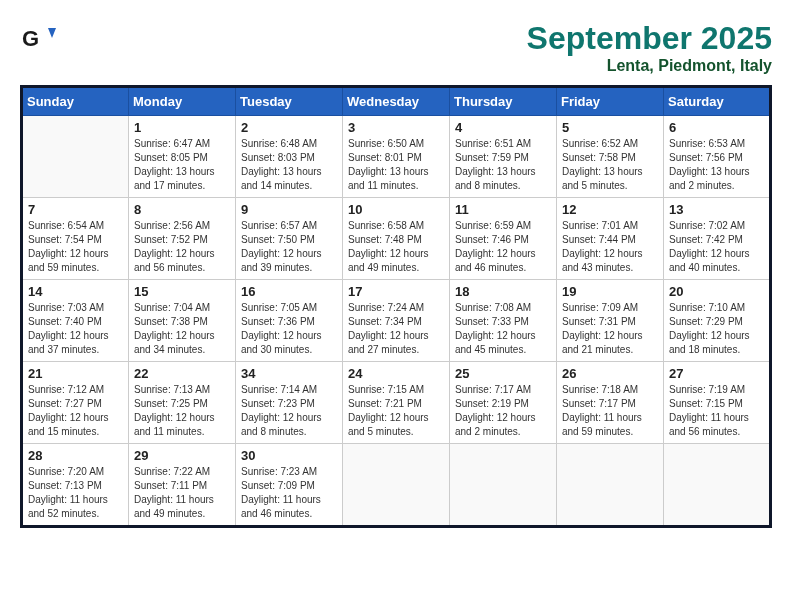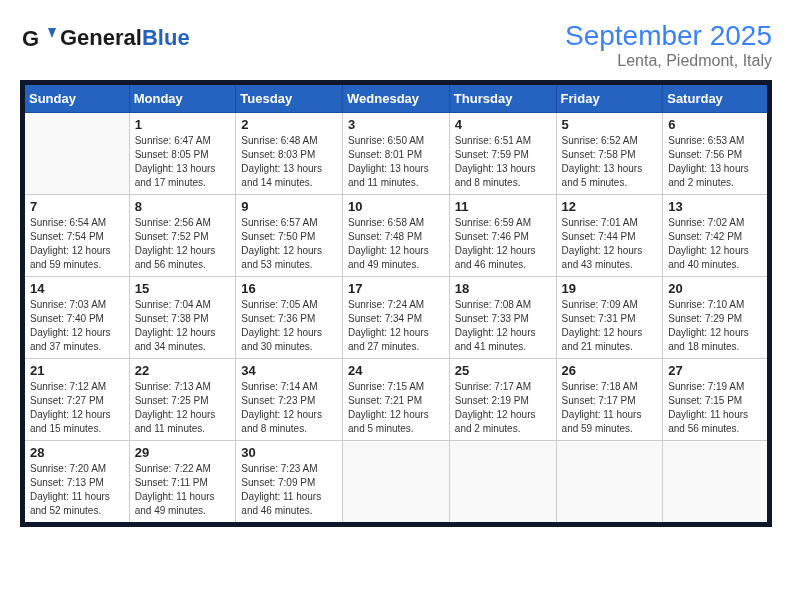--- a/index.html
+++ b/index.html
@@ -25,32 +25,33 @@
     }
     .logo-icon {
       width: 36px;
       height: 36px;
       margin-right: 4px;
     }
     .title-area {
       text-align: right;
     }
     .month-title {
-      font-size: 28px;
-      font-weight: normal;
-      color: #3b82f6;
+      font-size: 32px;
+      font-weight: bold;
+      color: #0f766e;
     }
     .location-title {
       font-size: 16px;
-      color: #737373;
+      color: #14532d;
+      font-weight: bold;
     }
     .calendar {
       width: 100%;
       border-collapse: collapse;
-      border: 5px solid #0f172a;
+      border: 3px solid #0f172a;
     }
     .calendar th {
       background: #2563c0;
       color: #fff;
       font-size: 13px;
       padding: 6px 4px;
       text-align: left;
       border: 1px solid #1a4fa0;
     }
     .calendar td {
@@ -79,23 +80,20 @@
   </style>
 </head>
 <body>
 
 <div class="header-area">
   <div class="logo">
     <svg class="logo-icon" viewBox="0 0 36 36">
       <text x="2" y="26" font-size="22" font-family="Arial" font-weight="bold" fill="#1a1a1a">G</text>
       <polygon points="28,8 36,8 32,18" fill="#2563c0"></polygon>
     </svg>
-    <span>
-      <span>General</span><span style="color:#2563c0;">Blue</span>
-    </span>
   </div>
   <div class="title-area">
     <div class="month-title">September 2025</div>
     <div class="location-title">Lenta, Piedmont, Italy</div>
   </div>
 </div>
 
 <table class="calendar">
   <thead>
     <tr id="weekday-header">
@@ -184,21 +182,21 @@
             <div>Daylight: 12 hours</div>
             <div>and 56 minutes.</div>
           </div>
         </td>
         <td>
           <div class="day-number">9</div>
           <div class="day-info">
             <div>Sunrise: 6:57 AM</div>
             <div>Sunset: 7:50 PM</div>
             <div>Daylight: 12 hours</div>
-            <div>and 53 minutes.</div>
+            <div>and 39 minutes.</div>
           </div>
         </td>
         <td>
           <div class="day-number">10</div>
           <div class="day-info">
             <div>Sunrise: 6:58 AM</div>
             <div>Sunset: 7:48 PM</div>
             <div>Daylight: 12 hours</div>
             <div>and 49 minutes.</div>
           </div>
@@ -267,21 +265,21 @@
             <div>Daylight: 12 hours</div>
             <div>and 27 minutes.</div>
           </div>
         </td>
         <td>
           <div class="day-number">18</div>
           <div class="day-info">
             <div>Sunrise: 7:08 AM</div>
             <div>Sunset: 7:33 PM</div>
             <div>Daylight: 12 hours</div>
-            <div>and 41 minutes.</div>
+            <div>and 45 minutes.</div>
           </div>
         </td>
         <td>
           <div class="day-number">19</div>
           <div class="day-info">
             <div>Sunrise: 7:09 AM</div>
             <div>Sunset: 7:31 PM</div>
             <div>Daylight: 12 hours</div>
             <div>and 21 minutes.</div>
           </div>

